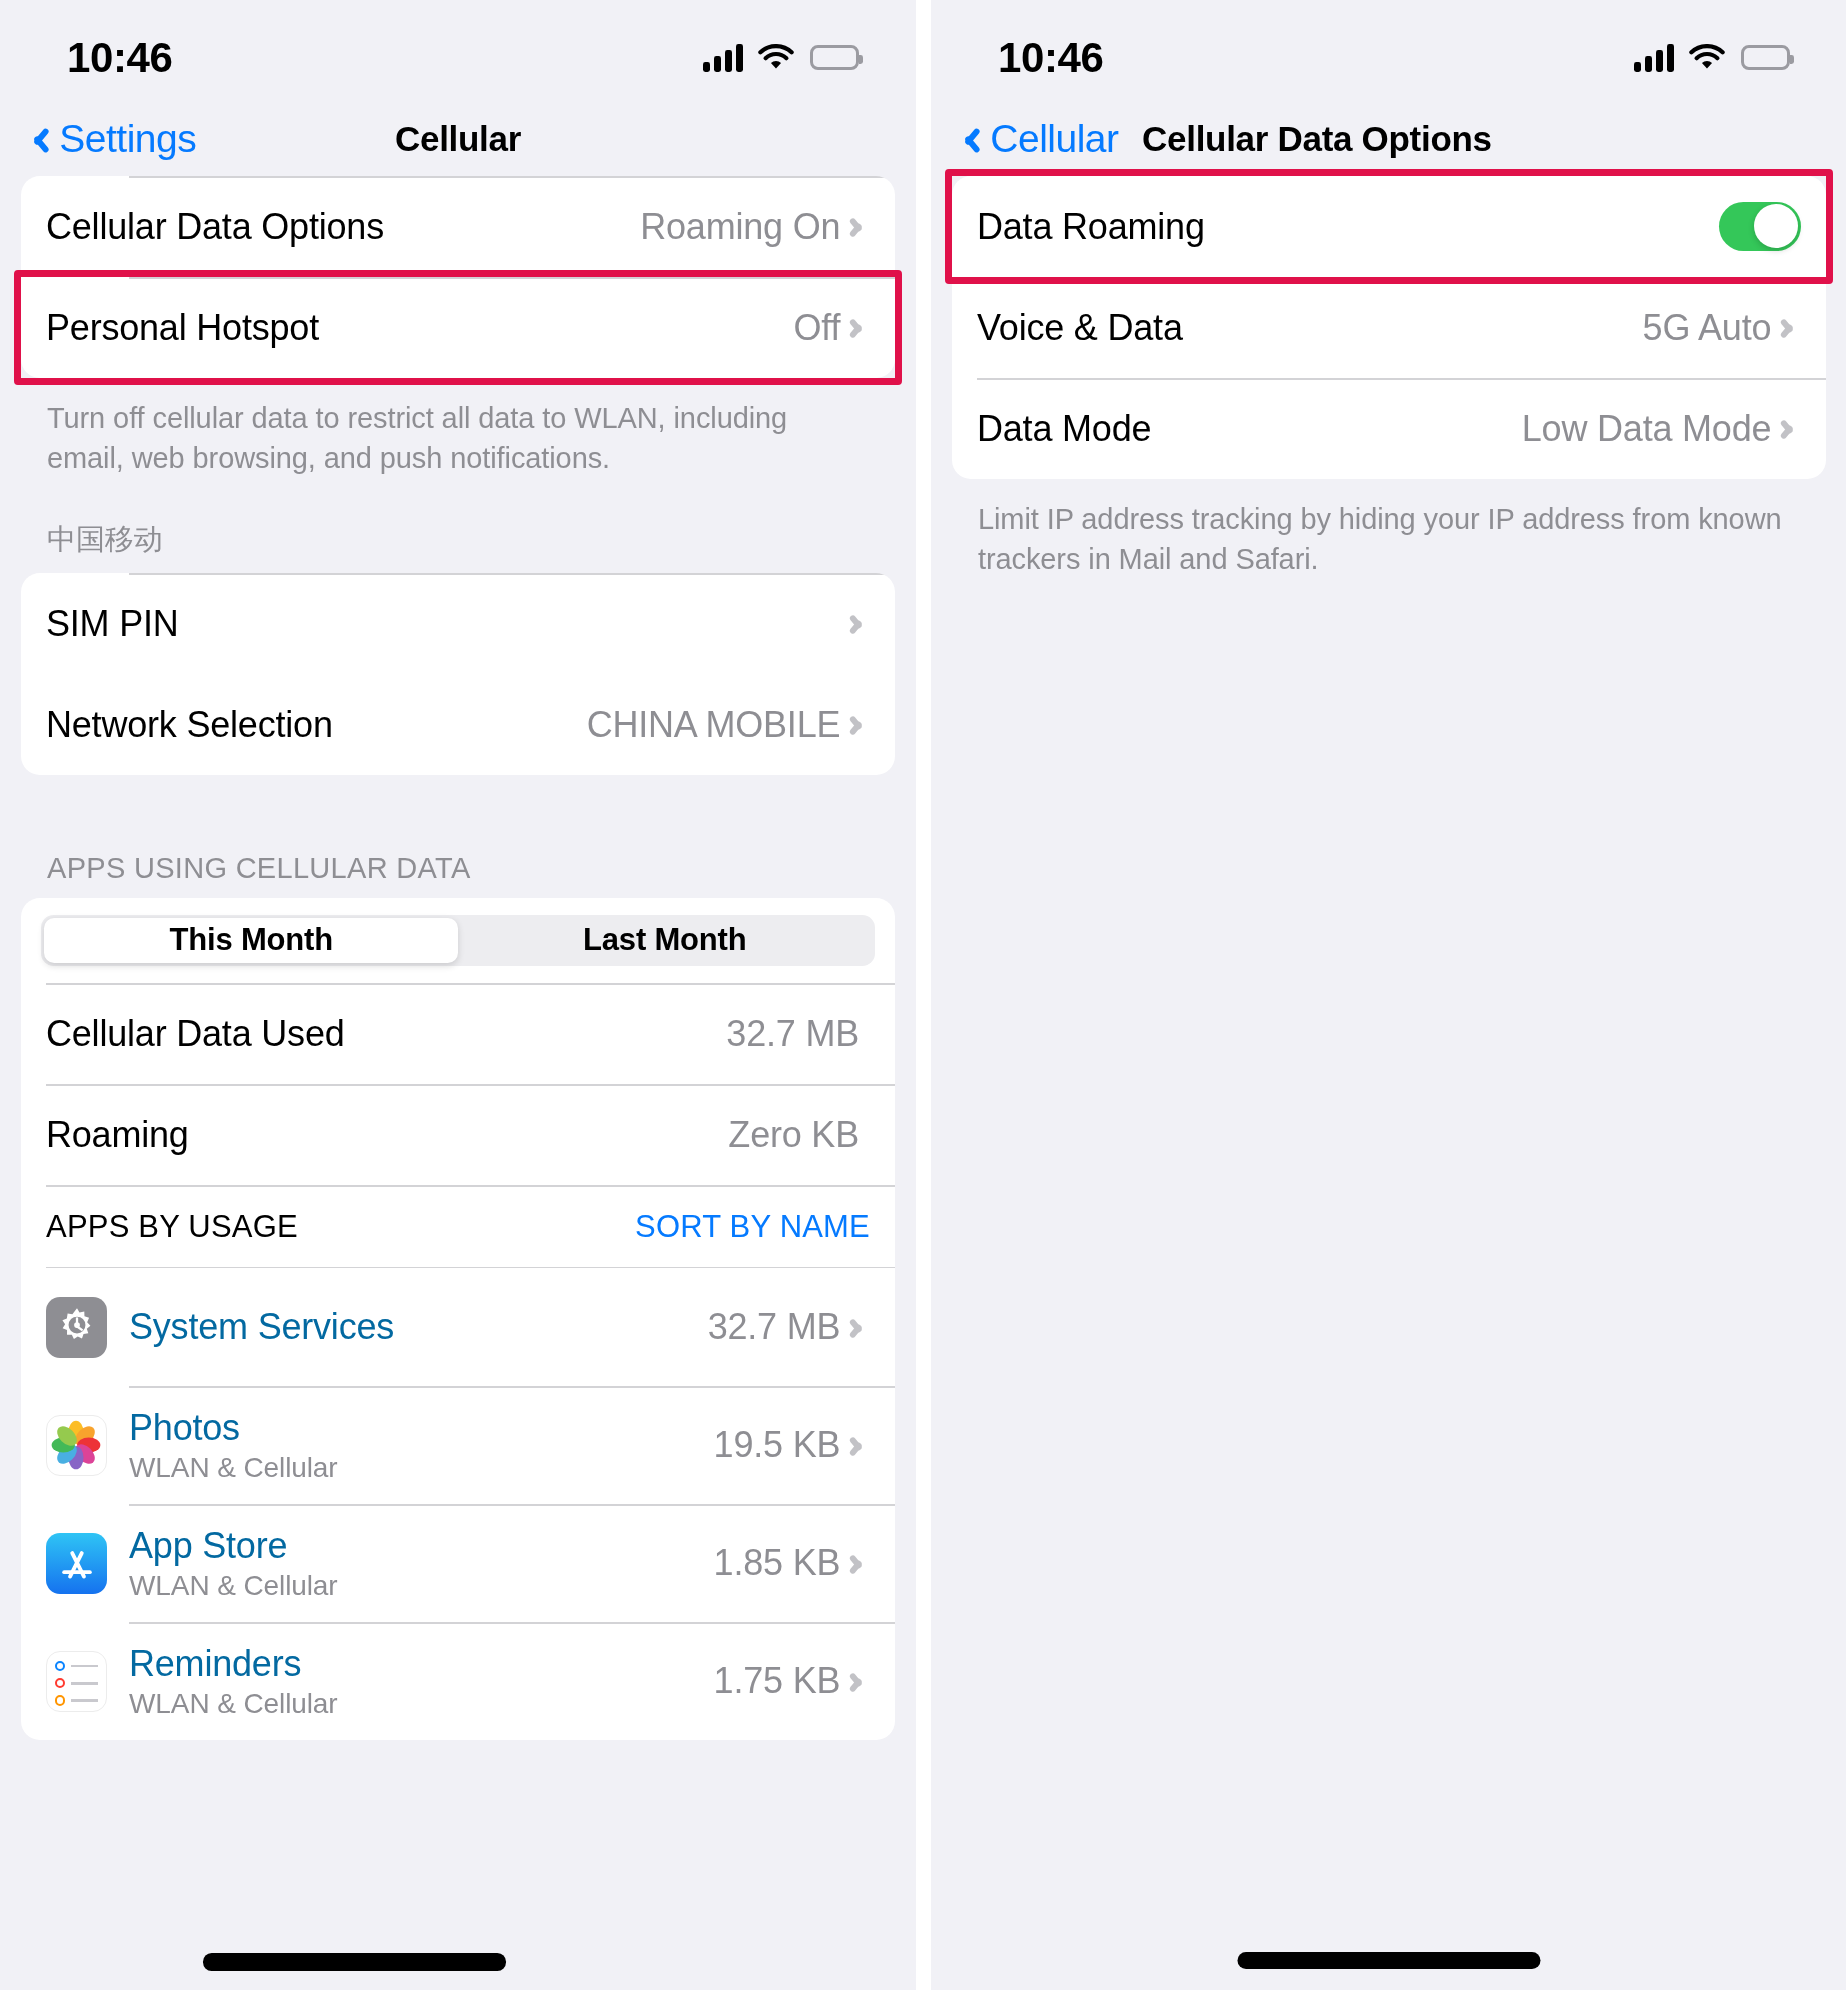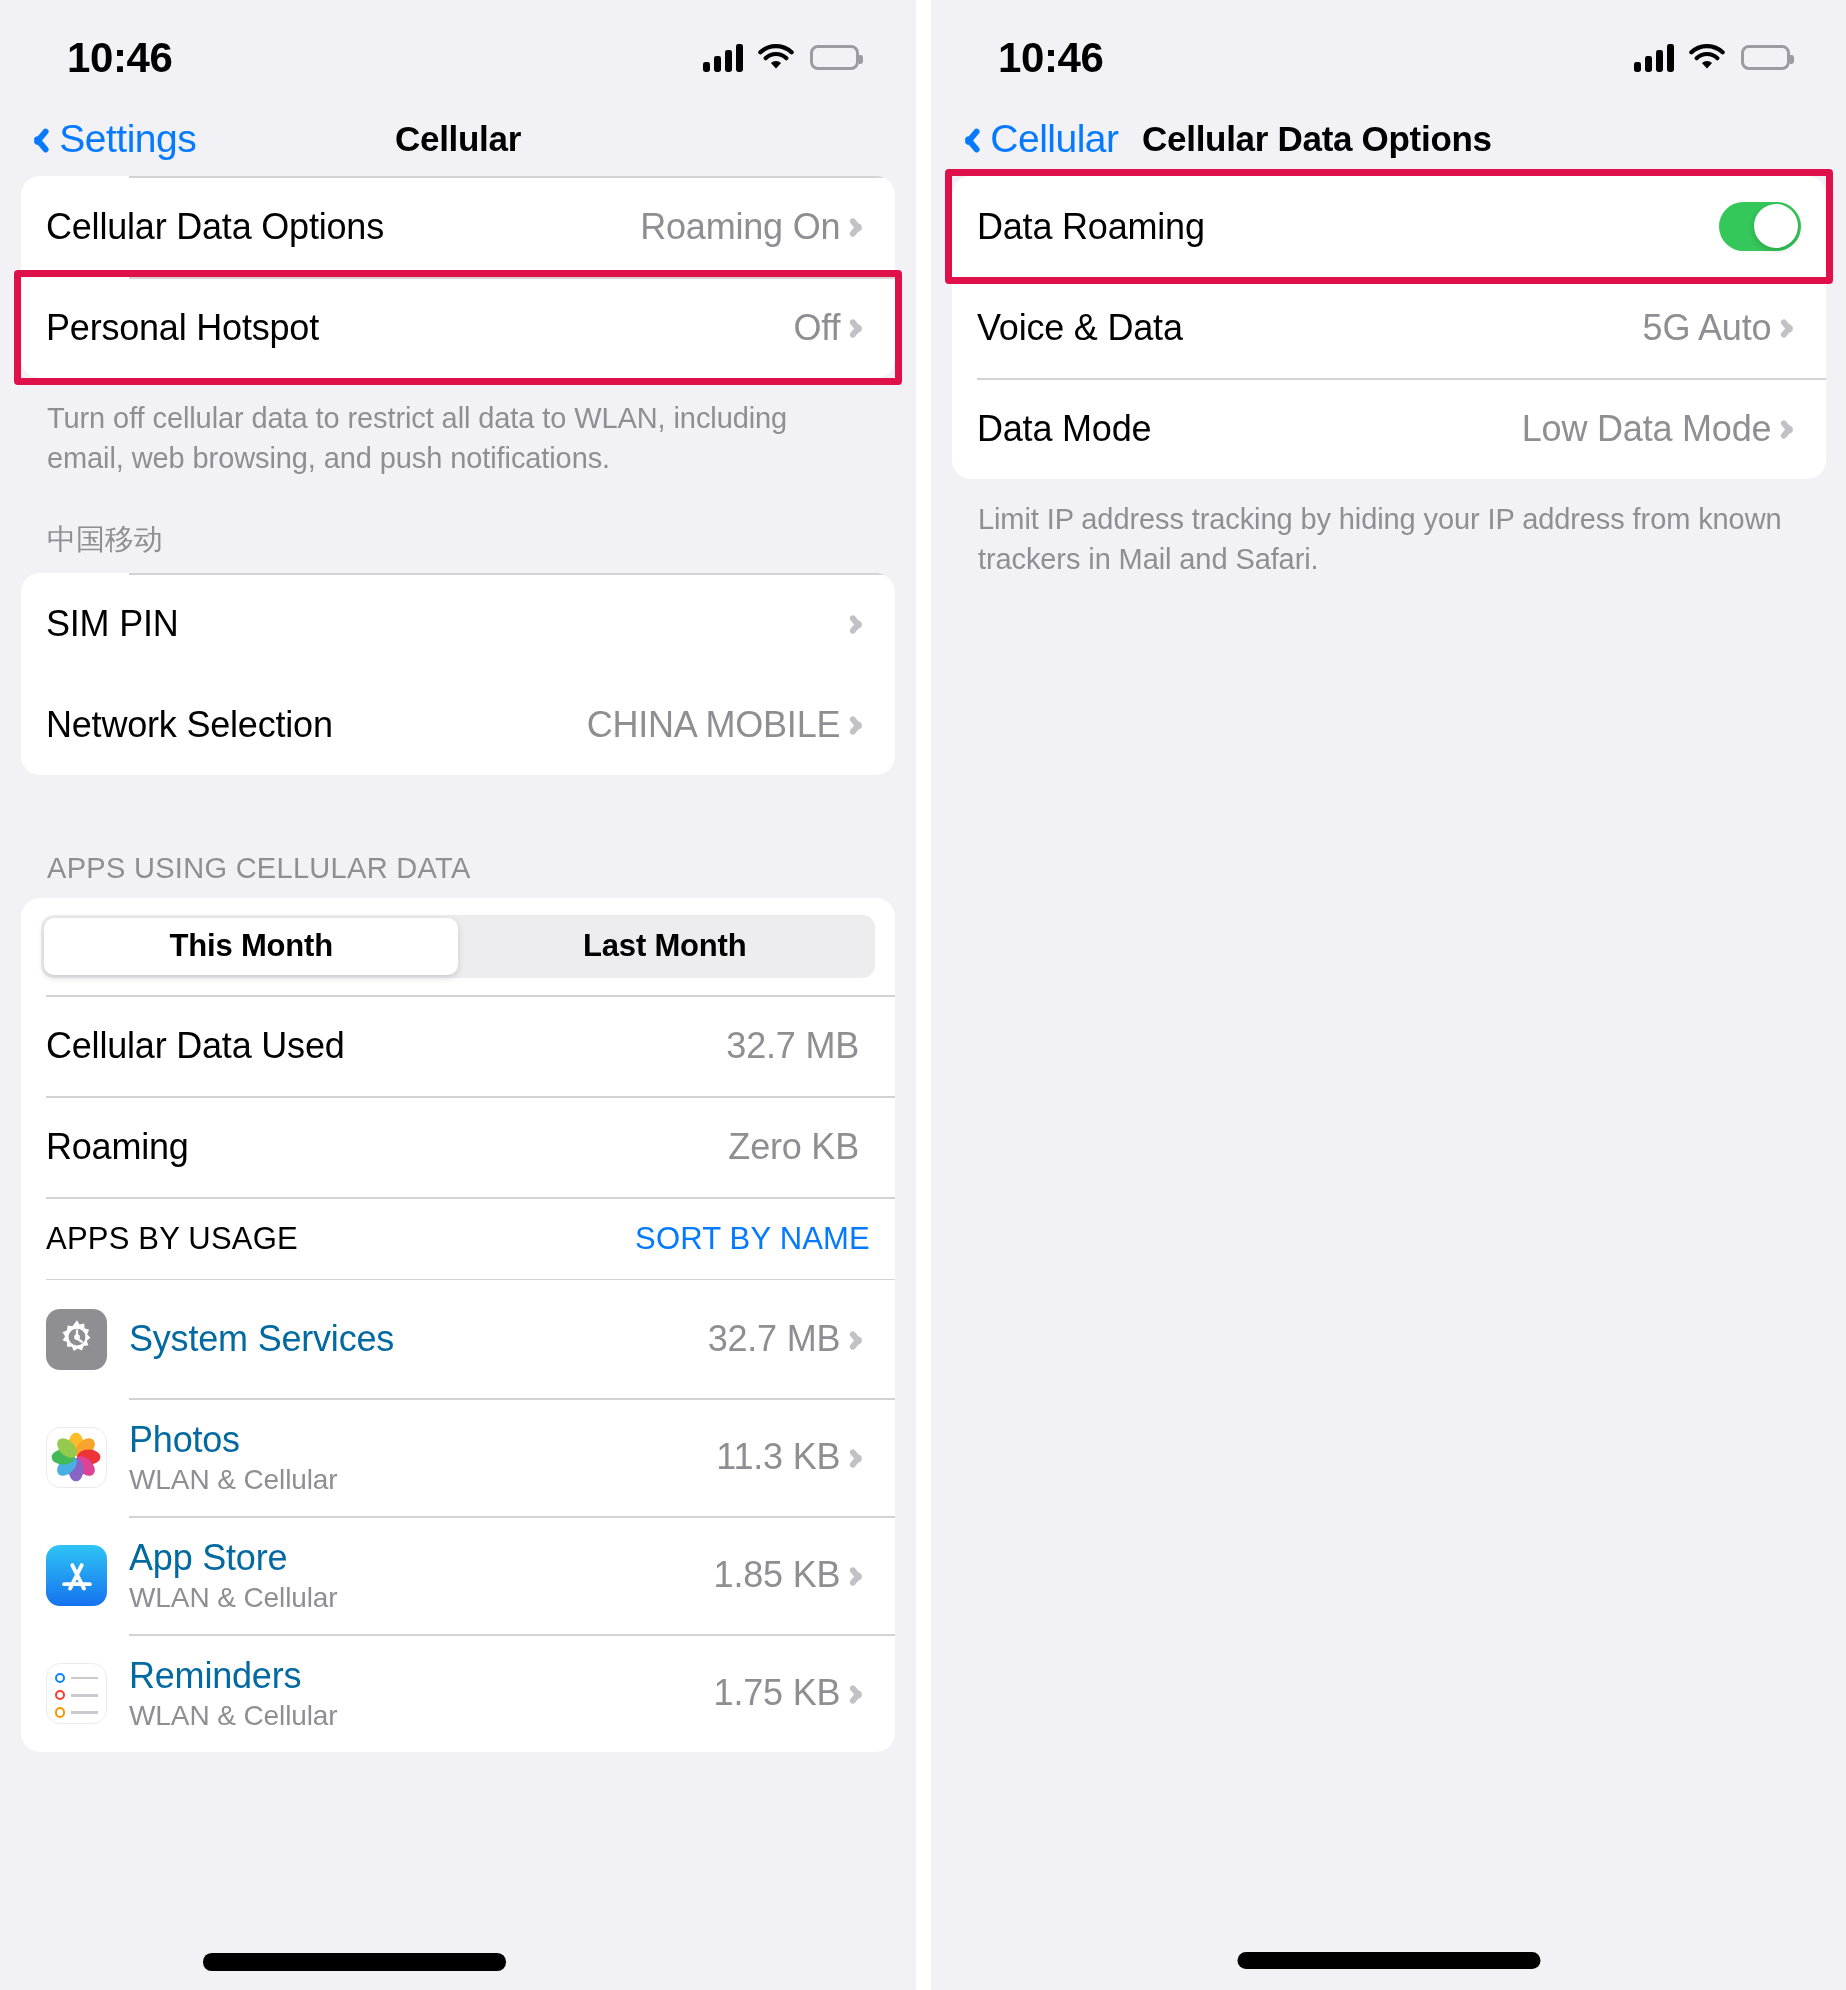--- a/index.html
+++ b/index.html
@@ -143,21 +143,21 @@
   .grouphead {
     font-size: 29px; color: #8e8e93; margin: 42px 47px 12.6px 47px;
     letter-spacing: -0.1px;
   }
   .grouphead.caps { letter-spacing: 0.3px; }
 
   
   .segwrap { padding: 17.3px 20.4px 17.3px 20.4px; }
   .seg {
     display: flex; background: #ededf0; border-radius: 12.6px;
-    height: 63px; padding: 3.1px; position: relative;
+    height: 51px; padding: 3.1px; position: relative;
   }
   .seg-item {
     flex: 1; display: flex; align-items: center; justify-content: center;
     font-size: 31px; font-weight: bold; color: #000; border-radius: 10.2px;
     letter-spacing: -0.2px; cursor: pointer;
   }
   .seg-item.active { background: #fff; box-shadow: 0 2.4px 7px rgba(0,0,0,0.14); }
 
   
   .usagehead {
@@ -339,21 +339,21 @@
                 <ellipse cx="50" cy="28" rx="13" ry="20" fill="#3aa9e0" transform="rotate(225 50 50)"></ellipse>
                 <ellipse cx="50" cy="28" rx="13" ry="20" fill="#34b44a" transform="rotate(270 50 50)"></ellipse>
                 <ellipse cx="50" cy="28" rx="13" ry="20" fill="#8dc63f" transform="rotate(315 50 50)"></ellipse>
               </g>
             </svg>
           </span>
           <span class="app-texts">
             <span class="app-name">Photos</span>
             <span class="app-sub">WLAN &amp; Cellular</span>
           </span>
-          <span class="app-val">11.3 KB</span>
+          <span class="app-val">19.5 KB</span>
           <span class="chev"></span>
         </div>
 
         <div class="approw">
           <span class="sep"></span>
           <span class="appicon ic-appstore">
             <svg width="44" height="44" viewBox="0 0 24 24" fill="none" stroke="#fff" stroke-width="2.1" stroke-linecap="round">
                 <path d="M5 17 h14"></path>
                 <path d="M8.2 19.4 L14.6 6.6"></path>
                 <path d="M15.8 19.4 L9.4 6.6"></path>

